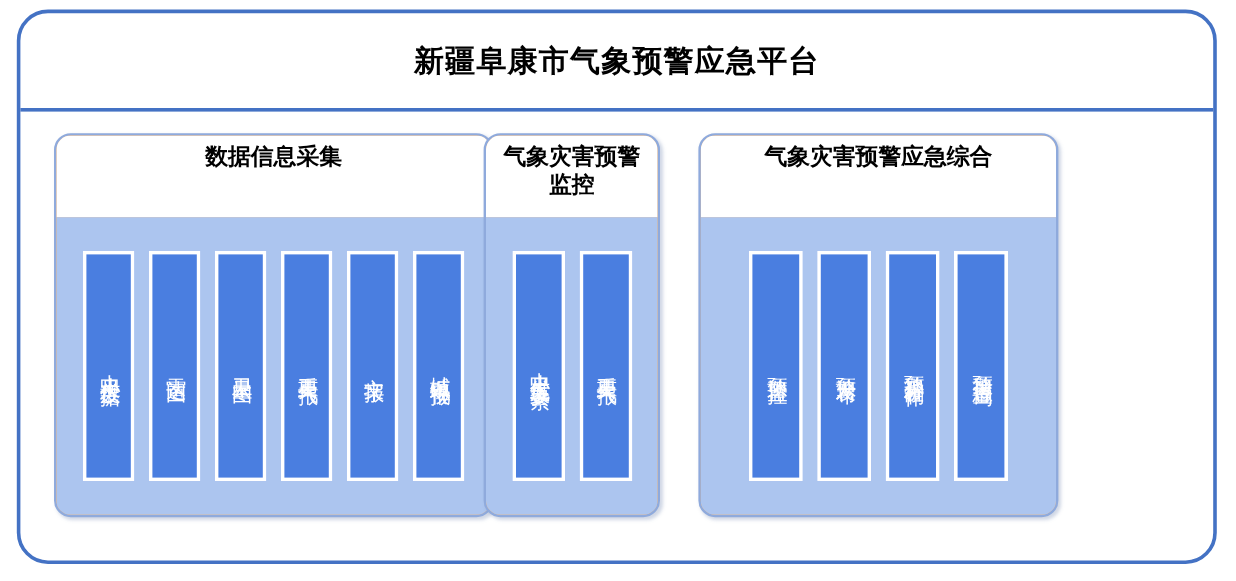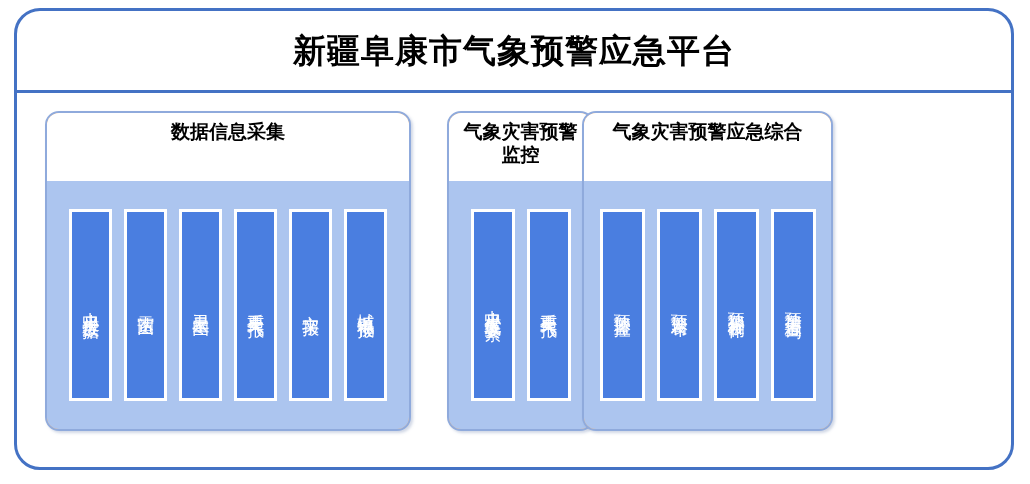--- a/index.html
+++ b/index.html
@@ -34,21 +34,21 @@
     top: 0;
     right: 0;
     height: 79px;
     border-bottom: 3px solid #4472c4;
     display: flex;
     align-items: center;
     justify-content: center;
   }
 
   #platform-title {
-    font-size: 33px;
+    font-size: 25px;
     font-weight: bold;
     color: #000000;
     letter-spacing: 1px;
     line-height: 1;
     white-space: nowrap;
   }
 
   
   #panels-row {
     position: absolute;
@@ -113,22 +113,22 @@
     display: flex;
     align-items: center;
     justify-content: center;
     text-align: center;
     letter-spacing: 2px;
     white-space: nowrap;
   }
 
   
   #panel-data-collection      { left: 16px;  width: 366px; }
-  #panel-warning-monitor      { left: 374px; width: 147px; margin-left: 44px; }
-  #panel-warning-integrated   { left: 553px; width: 251px; }
+  #panel-warning-monitor      { left: 374px; width: 147px; }
+  #panel-warning-integrated   { left: 553px; width: 300px; }
   #panel-disaster-emergency   { left: 820px; width: 142px; }
 
   #panel-data-collection .panel-item    { width: 43px; }
   #panel-warning-monitor .panel-item    { width: 44px; }
   #panel-warning-integrated .panel-item { width: 45px; }
   #panel-disaster-emergency .panel-item { width: 45px; }
 
   #panel-warning-monitor .panel-title,
   #panel-disaster-emergency .panel-title { font-size: 19px; }
   #panel-warning-integrated .panel-title { font-size: 19px; }

